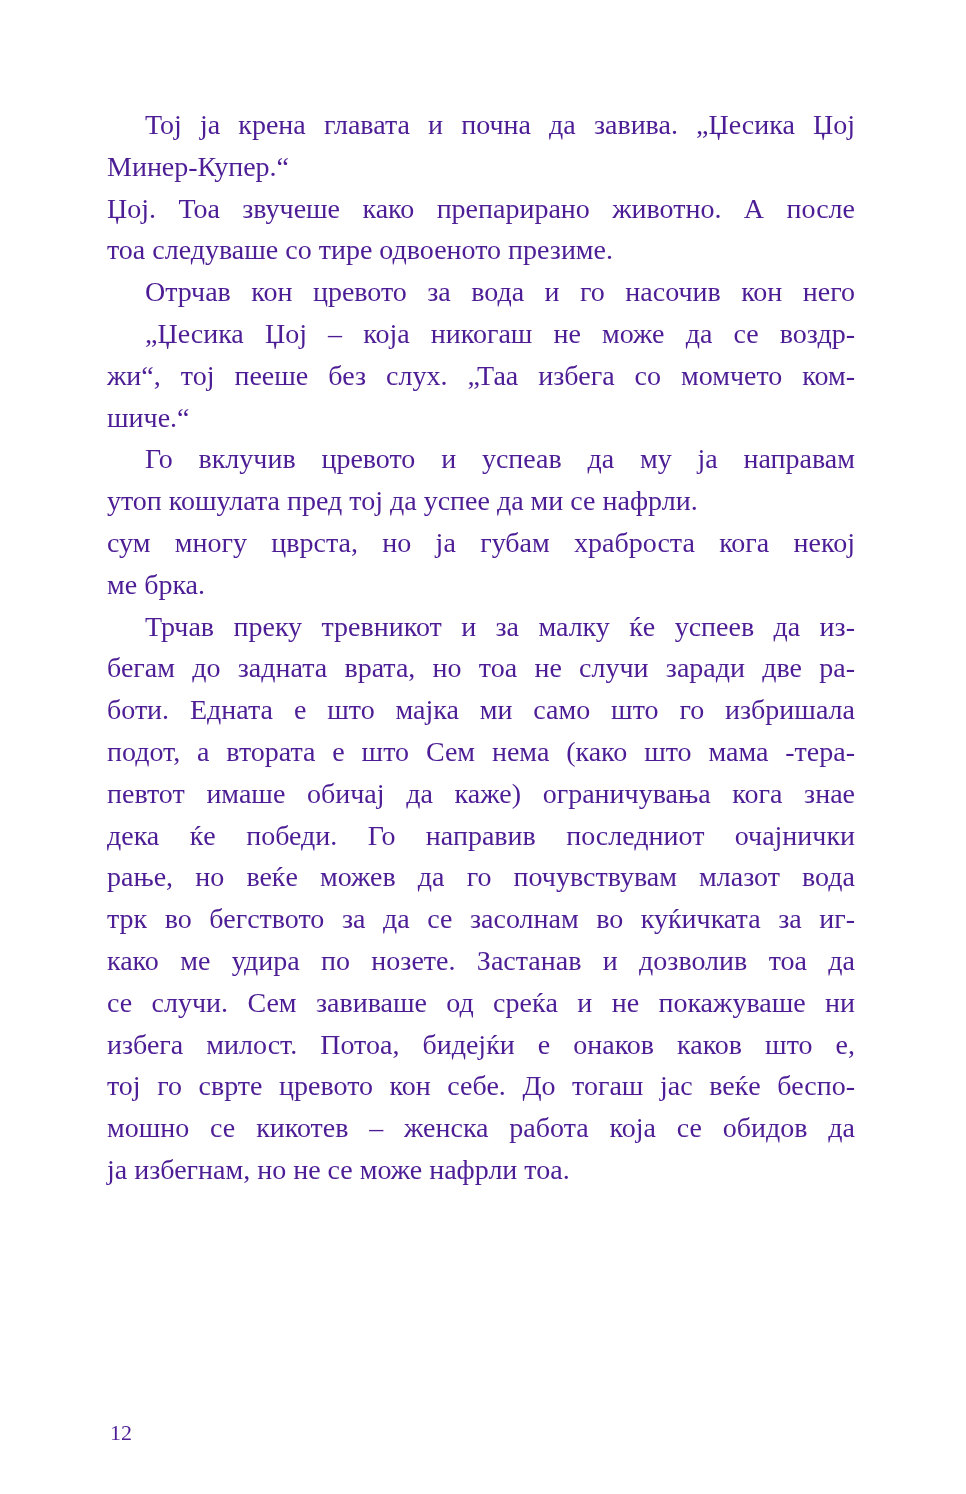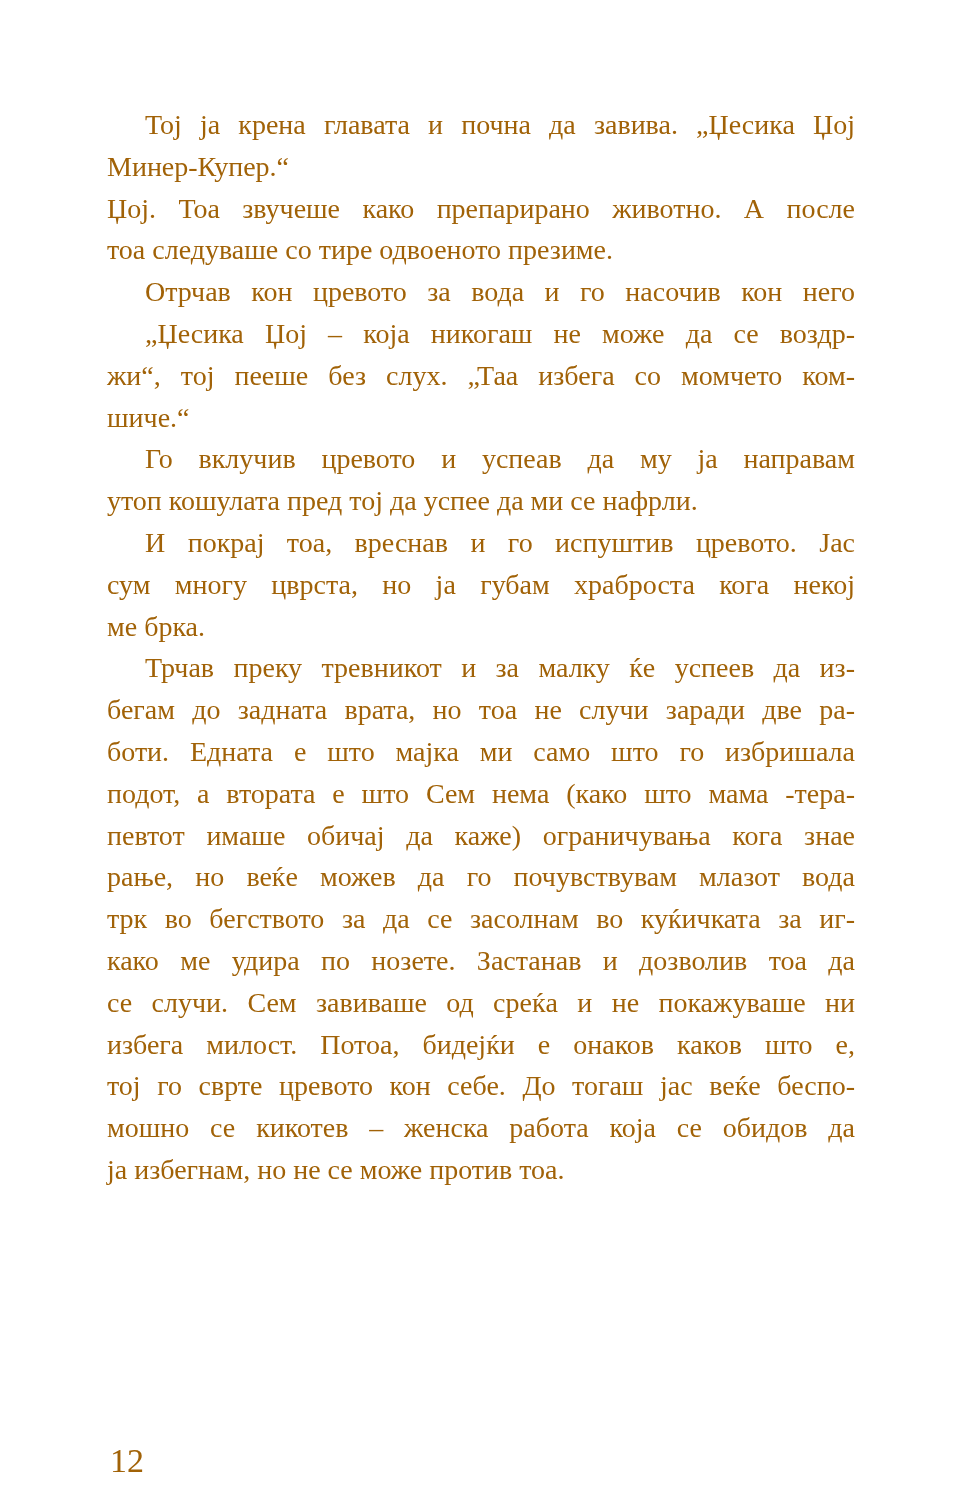--- a/index.html
+++ b/index.html
@@ -7,21 +7,21 @@
     padding: 0;
     background: #ffffff;
   }
   .page {
     position: relative;
     width: 966px;
     height: 1494px;
     background: #ffffff;
     overflow: hidden;
     font-family: "Liberation Serif", "DejaVu Serif", serif;
-    color: #a16207;
+    color: #4c1d95;
   }
   .text-block {
     position: absolute;
     left: 107px;
     top: 104px;
     width: 748px;
     font-size: 28px;
     line-height: 41.8px;
   }
   .paragraph {
@@ -36,23 +36,22 @@
     text-indent: 38px;
   }
   .line.last {
     text-align: center;
     text-align-last: left;
   }
   .page-number {
     position: absolute;
     left: 110px;
     top: 1412px;
-    font-size: 34px;
+    font-size: 22px;
     line-height: 41.8px;
-    margin-top: 28px;
   }
 </style>
 </head>
 <body>
 
 <div class="page">
   <div class="text-block">
       <div class="paragraph">
         <div class="line first">Тој ја крена главата и почна да завива. „Џесика Џој</div>
         <div class="line last">Минер-Купер.“</div>
@@ -67,34 +66,34 @@
       <div class="paragraph">
         <div class="line first">„Џесика Џој – која никогаш не може да се воздр-</div>
         <div class="line">жи“, тој пееше без слух. „Таа избега со момчето ком-</div>
         <div class="line last">шиче.“</div>
       </div>
       <div class="paragraph">
         <div class="line first">Го вклучив цревото и успеав да му ја направам</div>
         <div class="line last">утоп кошулата пред тој да успее да ми се нафрли.</div>
       </div>
       <div class="paragraph">
-        <div class="line first">И покрај тоа, вреснав и го испуштив цревото. Јас</div>
         <div class="line">сум многу цврста, но ја губам храброста кога некој</div>
         <div class="line last">ме брка.</div>
       </div>
       <div class="paragraph">
         <div class="line first">Трчав преку тревникот и за малку ќе успеев да из-</div>
         <div class="line">бегам до задната врата, но тоа не случи заради две ра-</div>
         <div class="line">боти. Едната е што мајка ми само што го избришала</div>
         <div class="line">подот, а втората е што Сем нема (како што мама -тера-</div>
         <div class="line">певтот имаше обичај да каже) ограничувања кога знае</div>
+        <div class="line">дека ќе победи. Го направив последниот очајнички</div>
         <div class="line">рање, но веќе можев да го почувствувам млазот вода</div>
         <div class="line">трк во бегството за да се засолнам во куќичката за иг-</div>
         <div class="line">како ме удира по нозете. Застанав и дозволив тоа да</div>
         <div class="line">се случи. Сем завиваше од среќа и не покажуваше ни</div>
         <div class="line">избега милост. Потоа, бидејќи е онаков каков што е,</div>
         <div class="line">тој го сврте цревото кон себе. До тогаш јас веќе беспо-</div>
         <div class="line">мошно се кикотев – женска работа која се обидов да</div>
-        <div class="line last">ја избегнам, но не се може против тоа.</div>
+        <div class="line last">ја избегнам, но не се може нафрли тоа.</div>
       </div>
     </div>
   <div class="page-number">12</div>
 </div>
 
 </body></html>

